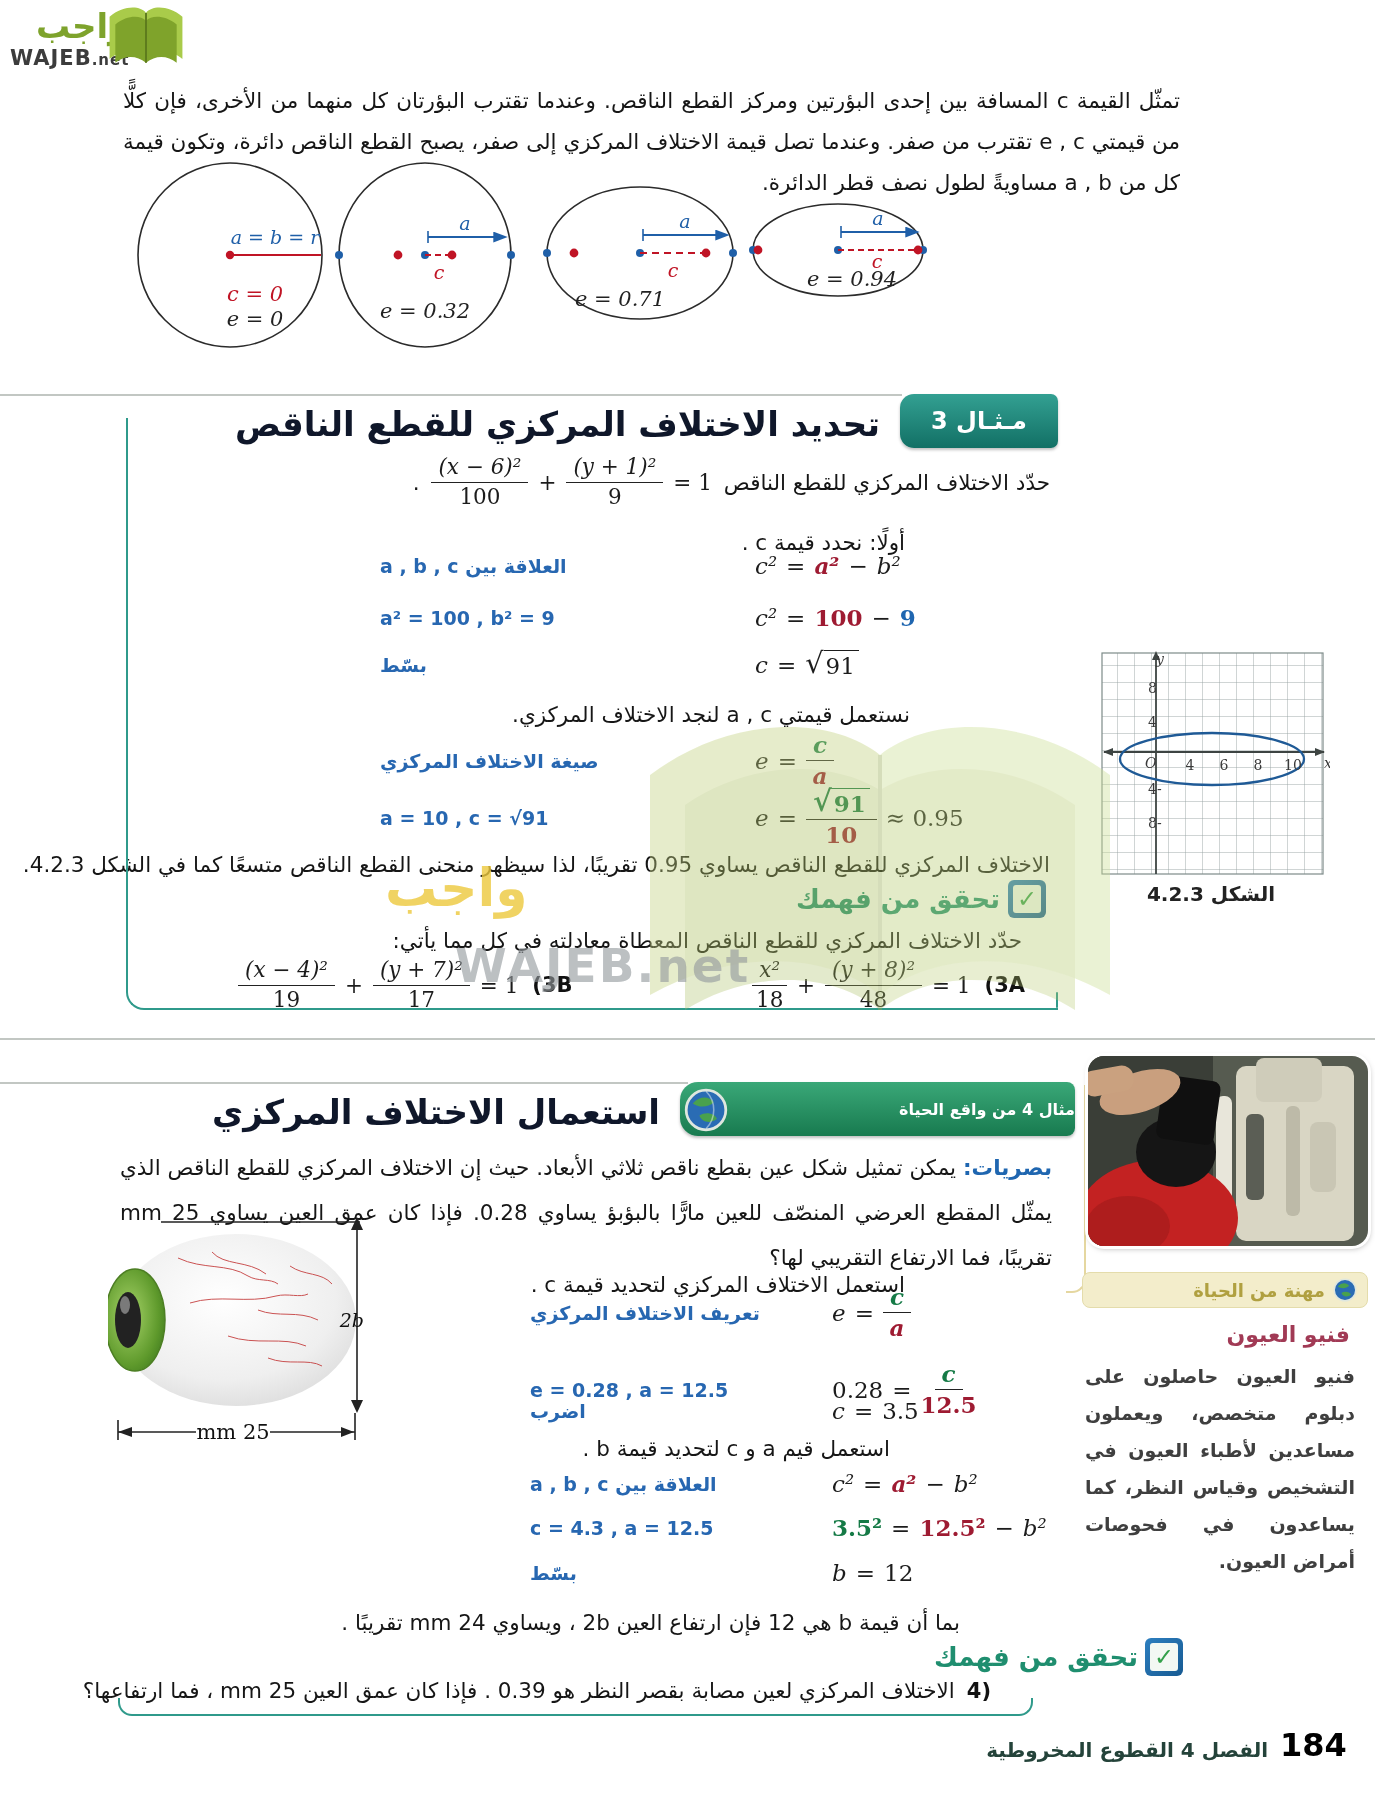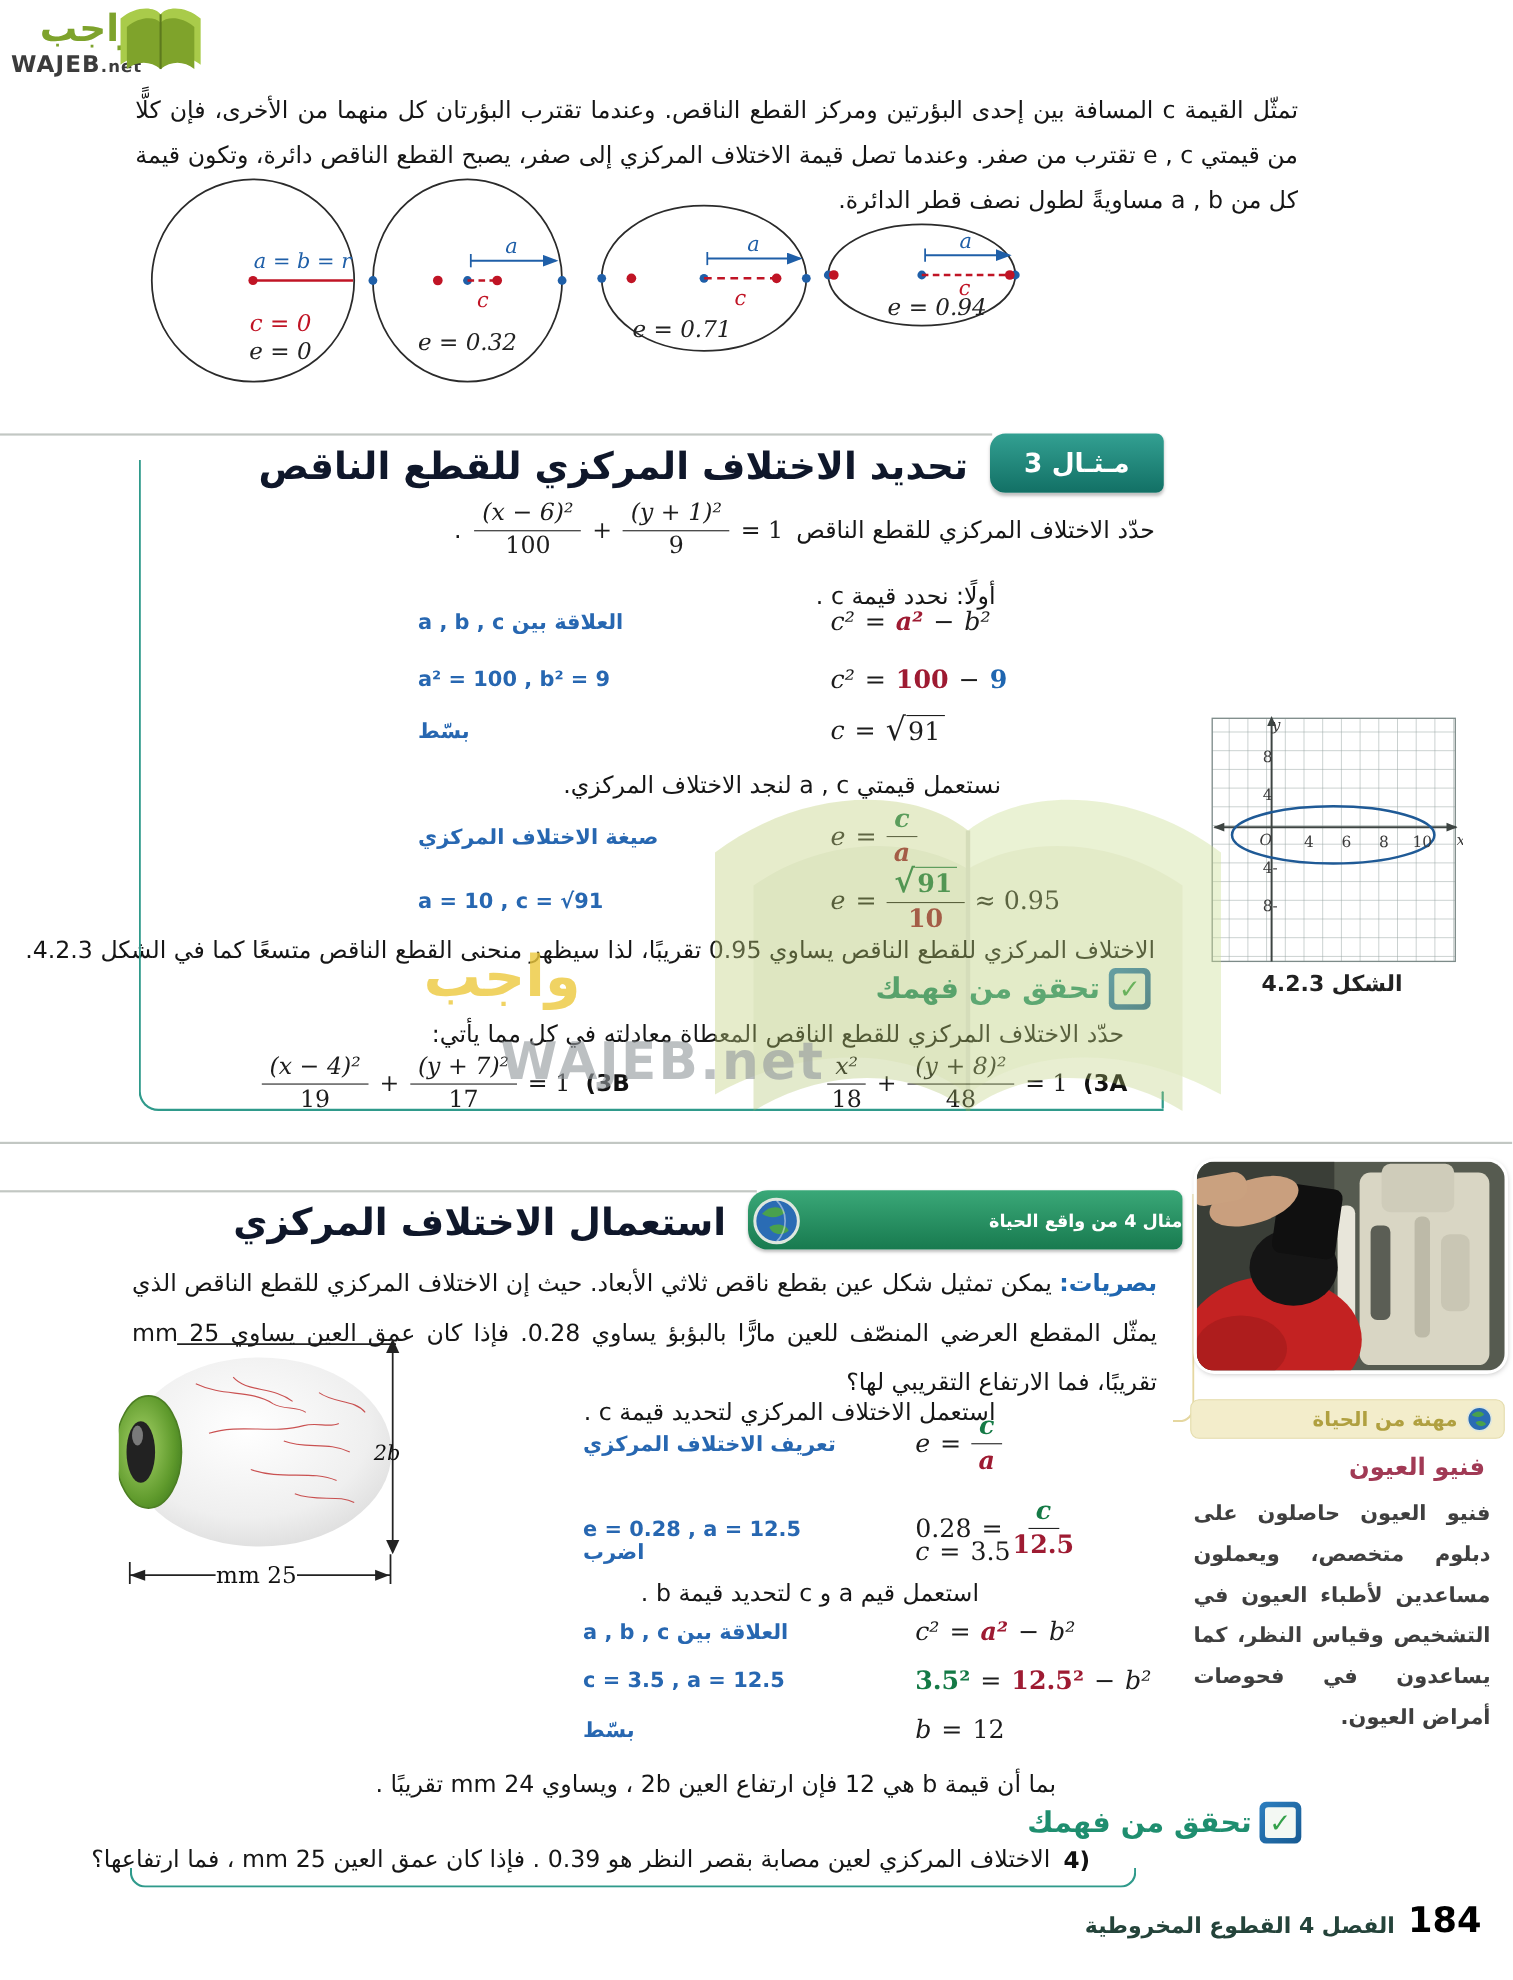--- a/index.html
+++ b/index.html
@@ -270,21 +270,21 @@
     <text x="45" y="120" class="tick" font-style="italic" text-anchor="end">O</text>
     <text x="48" y="45" class="tick" text-anchor="end">8</text>
     <text x="48" y="79" class="tick" text-anchor="end">4</text>
     <text x="48" y="146" class="tick" text-anchor="end">-4</text>
     <text x="48" y="180" class="tick" text-anchor="end">-8</text>
     <text x="90" y="122" class="tick" text-anchor="middle">4</text>
     <text x="124" y="122" class="tick" text-anchor="middle">6</text>
     <text x="158" y="122" class="tick" text-anchor="middle">8</text>
     <text x="193" y="122" class="tick" text-anchor="middle">10</text>
   </svg>
-  <div class="abs" style="left:1045px;top:882px;width:230px;font-weight:bold;font-size:20px;color:#222;">الشكل 4.2.3</div>
+  <div class="abs" style="left:1096px;top:882px;width:230px;text-align:center;font-weight:bold;font-size:20px;color:#222;">الشكل 4.2.3</div>
 
   <div class="chkbox" style="left:1008px;top:880px;">
       <span class="inner">✓</span>
     </div>
   <div class="abs chk-head" style="right:375px;top:884px;">تحقق من فهمك</div>
   <div class="abs ar" style="right:353px;top:928px;">حدّد الاختلاف المركزي للقطع الناقص المعطاة معادلته في كل مما يأتي:</div>
 
   <div class="abs tagged" style="right:350px;top:958px;">
     <span class="eqx">
       <span class="frac">
@@ -422,21 +422,21 @@
     <span class="lbl">العلاقة بين a , b , c</span>
     <span class="eqc eqc-s">
         <span class="it">c²</span>
         <span>=</span>
         <span class="it maroon">a²</span>
         <span>−</span>
         <span class="it">b²</span>
       </span>
   </div>
   <div class="srow" style="left:530px;top:1514px;width:480px;">
-    <span class="lbl">c = 3.5 , a = 12.5</span>
+    <span class="lbl">c = 4.3 , a = 12.5</span>
     <span class="eqc eqc-s">
         <span class="grn">3.5²</span>
         <span>=</span>
         <span class="maroon">12.5²</span>
         <span>−</span>
         <span class="it">b²</span>
       </span>
   </div>
   <div class="srow" style="left:530px;top:1560px;width:480px;">
     <span class="lbl">بسّط</span>

